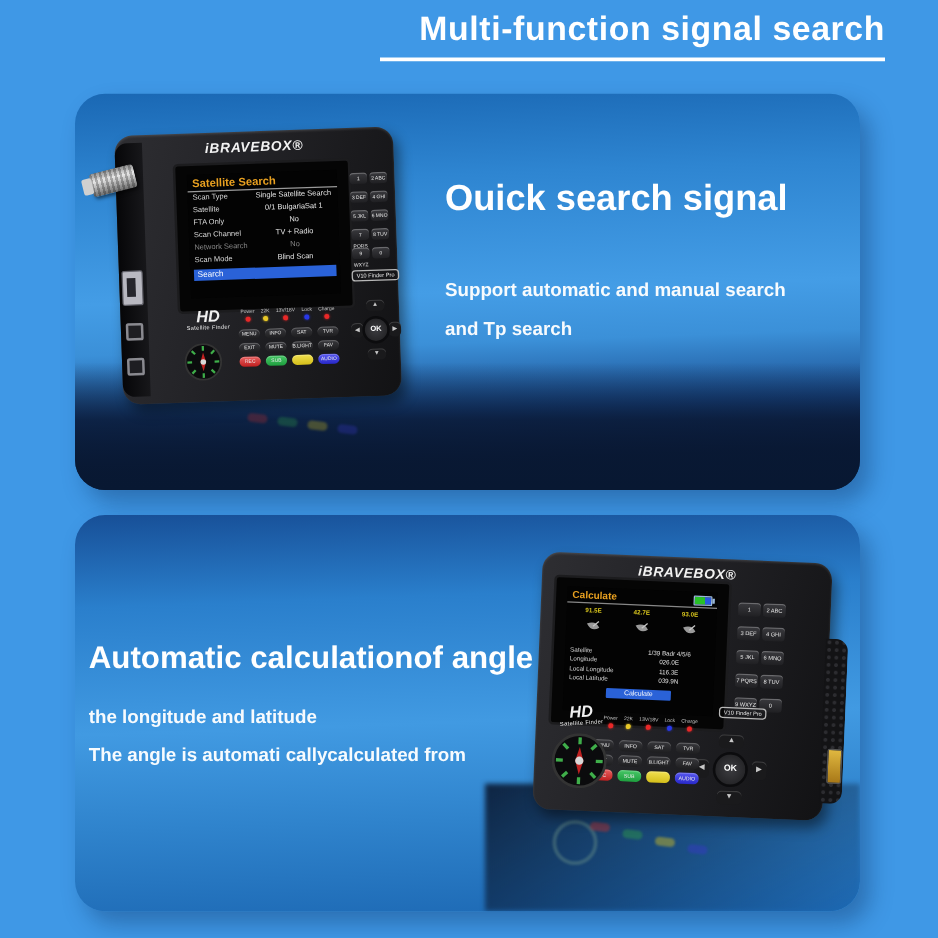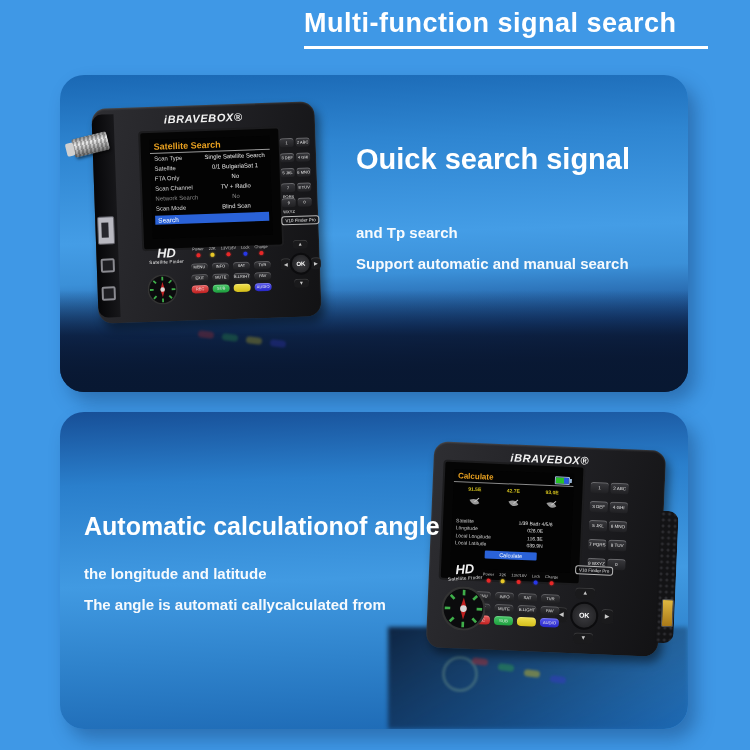--- a/index.html
+++ b/index.html
@@ -1,20 +1,20 @@
 <!DOCTYPE html>
 <html><head>
 <meta charset="utf-8">
 <style>
   html,body{margin:0;padding:0}
   body{width:750px;height:750px;position:relative;overflow:hidden;
        background:#3f98e6;font-family:"Liberation Sans",sans-serif;}
 
   
-  .hdr{position:absolute;left:304px;top:8px;width:404px;text-align:left;
+  .hdr{position:absolute;left:304px;top:8px;width:404px;text-align:right;
        color:#fff;font-size:27px;font-weight:bold;letter-spacing:.5px;
        padding-bottom:7px;border-bottom:3px solid #fff}
 
   
   .panel{position:absolute;left:60px;width:628px;height:317px;border-radius:24px;
          overflow:hidden;box-shadow:8px 10px 18px rgba(8,40,85,.35)}
   .panel-top{top:75px;
     background:linear-gradient(178deg,#1a68b4 0%,#2e85d1 22%,#449de6 50%,#3b90d8 62%,#1a4c8e 78%,#0c2246 90%,#0a1b38 100%)}
   .panel-bot{top:412px;
     background:linear-gradient(178deg,#174f97 0%,#2a7fcc 22%,#419ae2 52%,#2f83cc 75%,#1d69b4 100%)}
@@ -24,21 +24,21 @@
     background:linear-gradient(150deg,rgba(7,18,40,.85) 0%,rgba(7,18,40,.40) 55%,rgba(7,18,40,0) 100%)}
   .mdot{position:absolute;width:16px;height:7px;border-radius:4px;filter:blur(1px);z-index:2;transform:rotate(7deg)}
   .mring{position:absolute;width:30px;height:30px;border-radius:50%;z-index:2;
          border:3px solid rgba(140,180,150,.30);filter:blur(1px)}
 
   
   .copy{position:absolute;color:#fff;z-index:4}
   .copy-top{left:296px;top:68px;width:330px}
   .copy-top h2{margin:0 0 48px;font-size:29px;font-weight:bold}
   .copy-top p{margin:0 0 14px;font-size:15px;font-weight:bold;opacity:.96}
-  .copy-bot{left:24px;top:100px;width:430px}
+  .copy-bot{left:11px;top:100px;width:430px}
   .copy-bot h2{margin:0 0 24px;font-size:25px;font-weight:bold}
   .copy-bot p{margin:0 0 14px;font-size:15px;font-weight:bold;opacity:.96}
 
   
   .dev{position:absolute;z-index:3;border-radius:14px;
        background:linear-gradient(105deg,#2e2e32 0%,#232327 40%,#121214 100%);
        box-shadow:inset 0 1px 2px rgba(255,255,255,.15),4px 6px 10px rgba(0,0,0,.45)}
   .dev-a{left:35px;top:30px;width:223px;height:215px;transform:rotate(-2deg)}
   .dev-b{left:370px;top:34px;width:232px;height:206px;transform:rotate(2.4deg)}
   .dev-a::before{content:"";position:absolute;left:0;top:6px;bottom:6px;width:22px;
@@ -304,22 +304,22 @@
         <rect x="18.8" y="3" width="2.4" height="5" transform="rotate(225 20 20)"></rect>
         <rect x="18.8" y="3" width="2.4" height="5" transform="rotate(315 20 20)"></rect>
       </g>
       <path d="M20 10 L23 20 L20 30 L17 20 Z" fill="#c02020"></path>
       <circle cx="20" cy="20" r="3" fill="#d8d8d8"></circle>
     </svg>
   </div>
 
   <div class="copy copy-top">
     <h2>Ouick search signal</h2>
+    <p>Support automatic and manual search</p>
     <p>and Tp search</p>
-    <p>Support automatic and manual search</p>
   </div>
 </section>
 
 <section class="panel panel-bot">
   <div class="reflect-bot"></div>
   <div class="mring" style="left:382px;top:244px"></div>
   <div class="mdot" style="left:412px;top:246px;background:#c03030;opacity:.45"></div>
   <div class="mdot" style="left:438px;top:252px;background:#2f9e4a;opacity:.45"></div>
   <div class="mdot" style="left:464px;top:258px;background:#d4c020;opacity:.45"></div>
   <div class="mdot" style="left:490px;top:264px;background:#3838c8;opacity:.45"></div>

